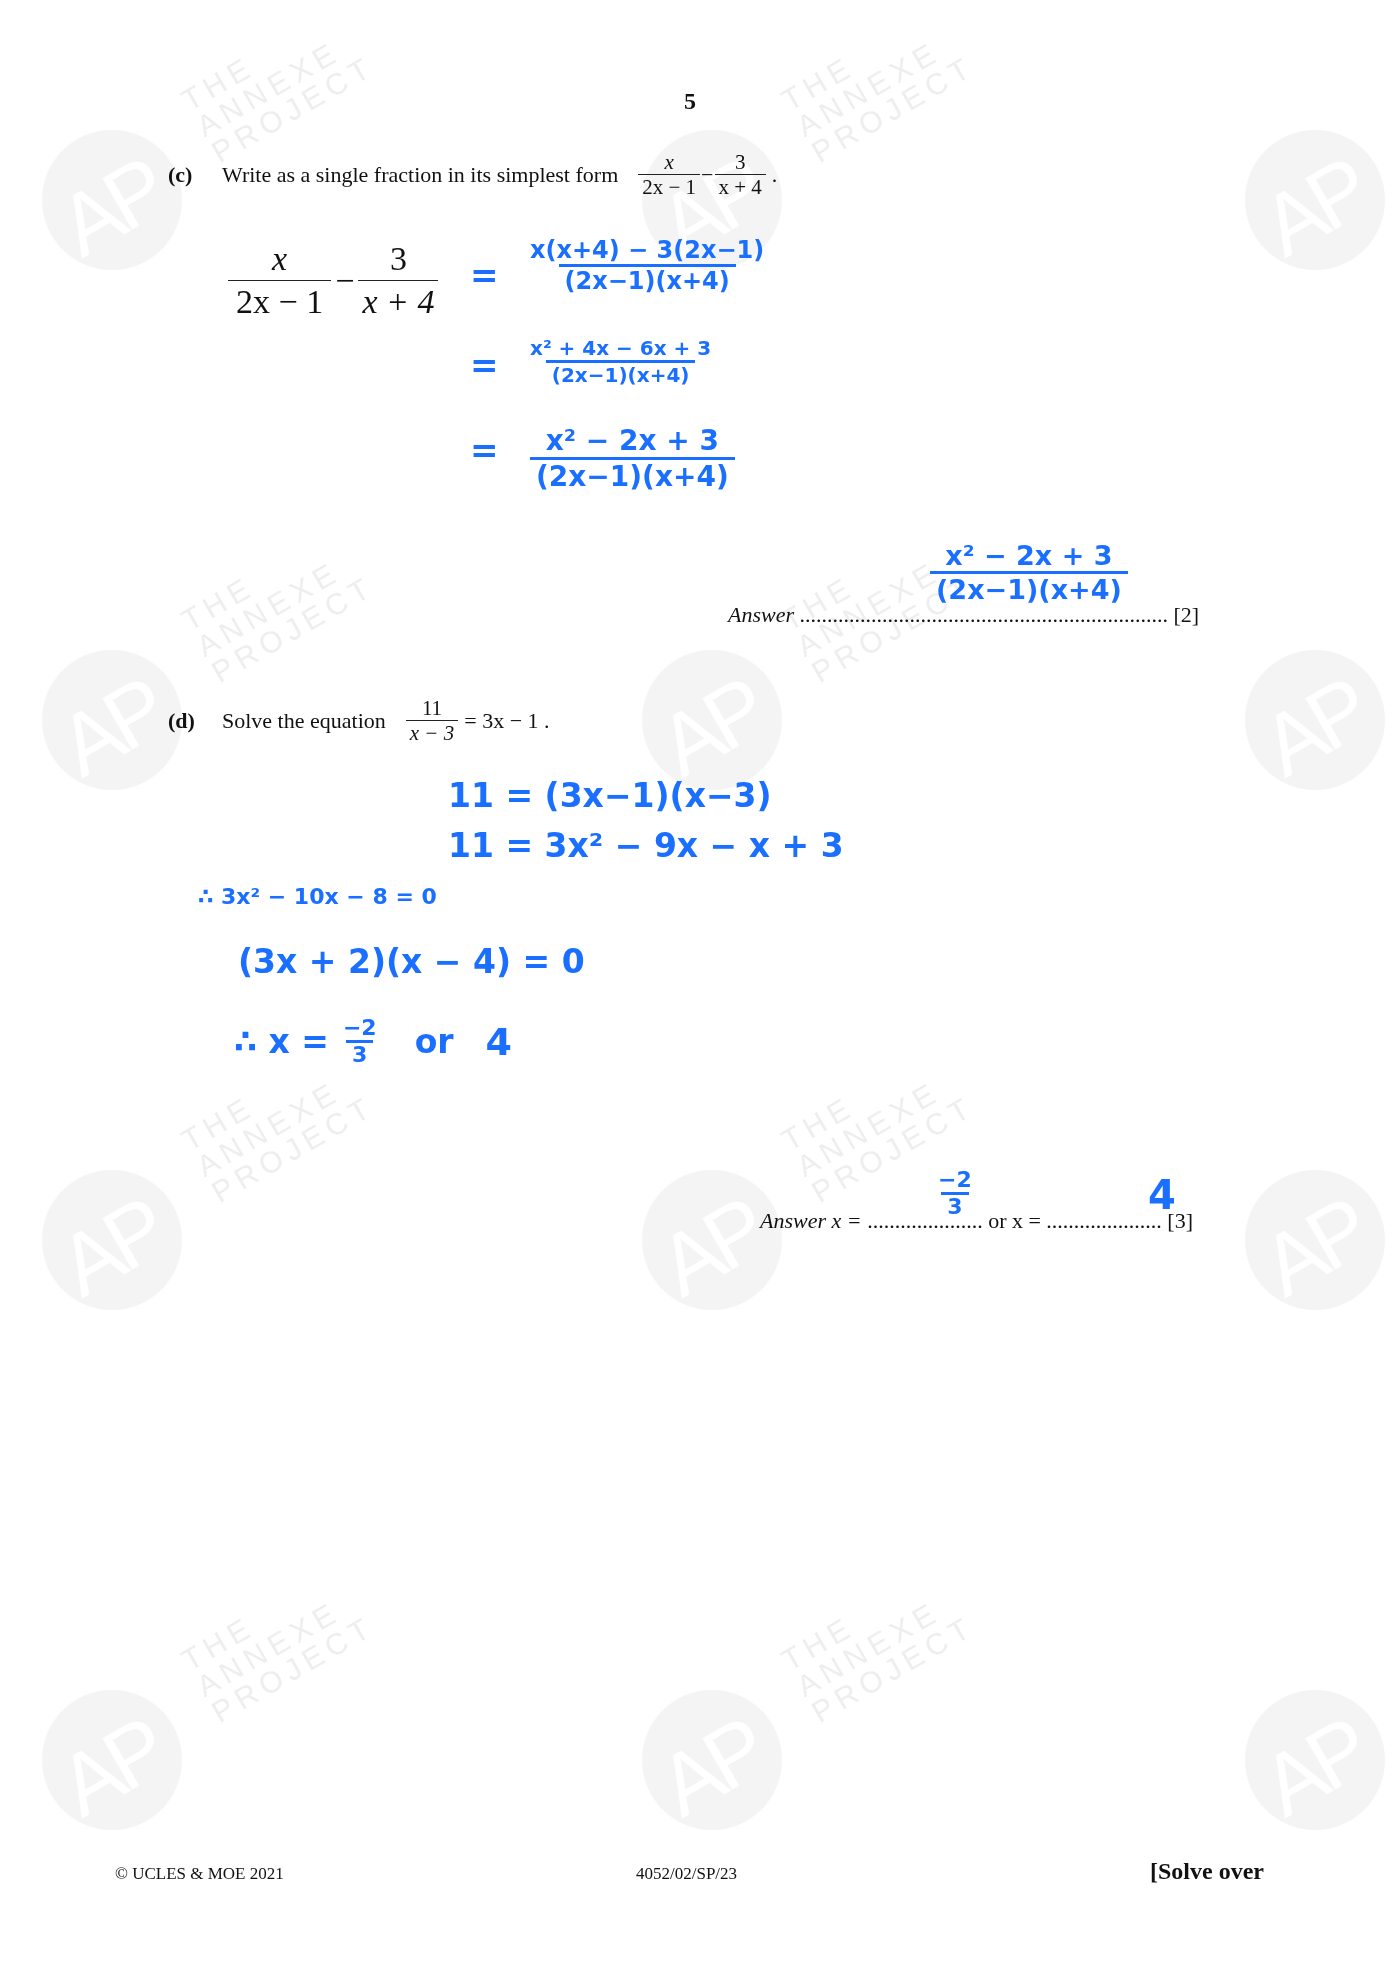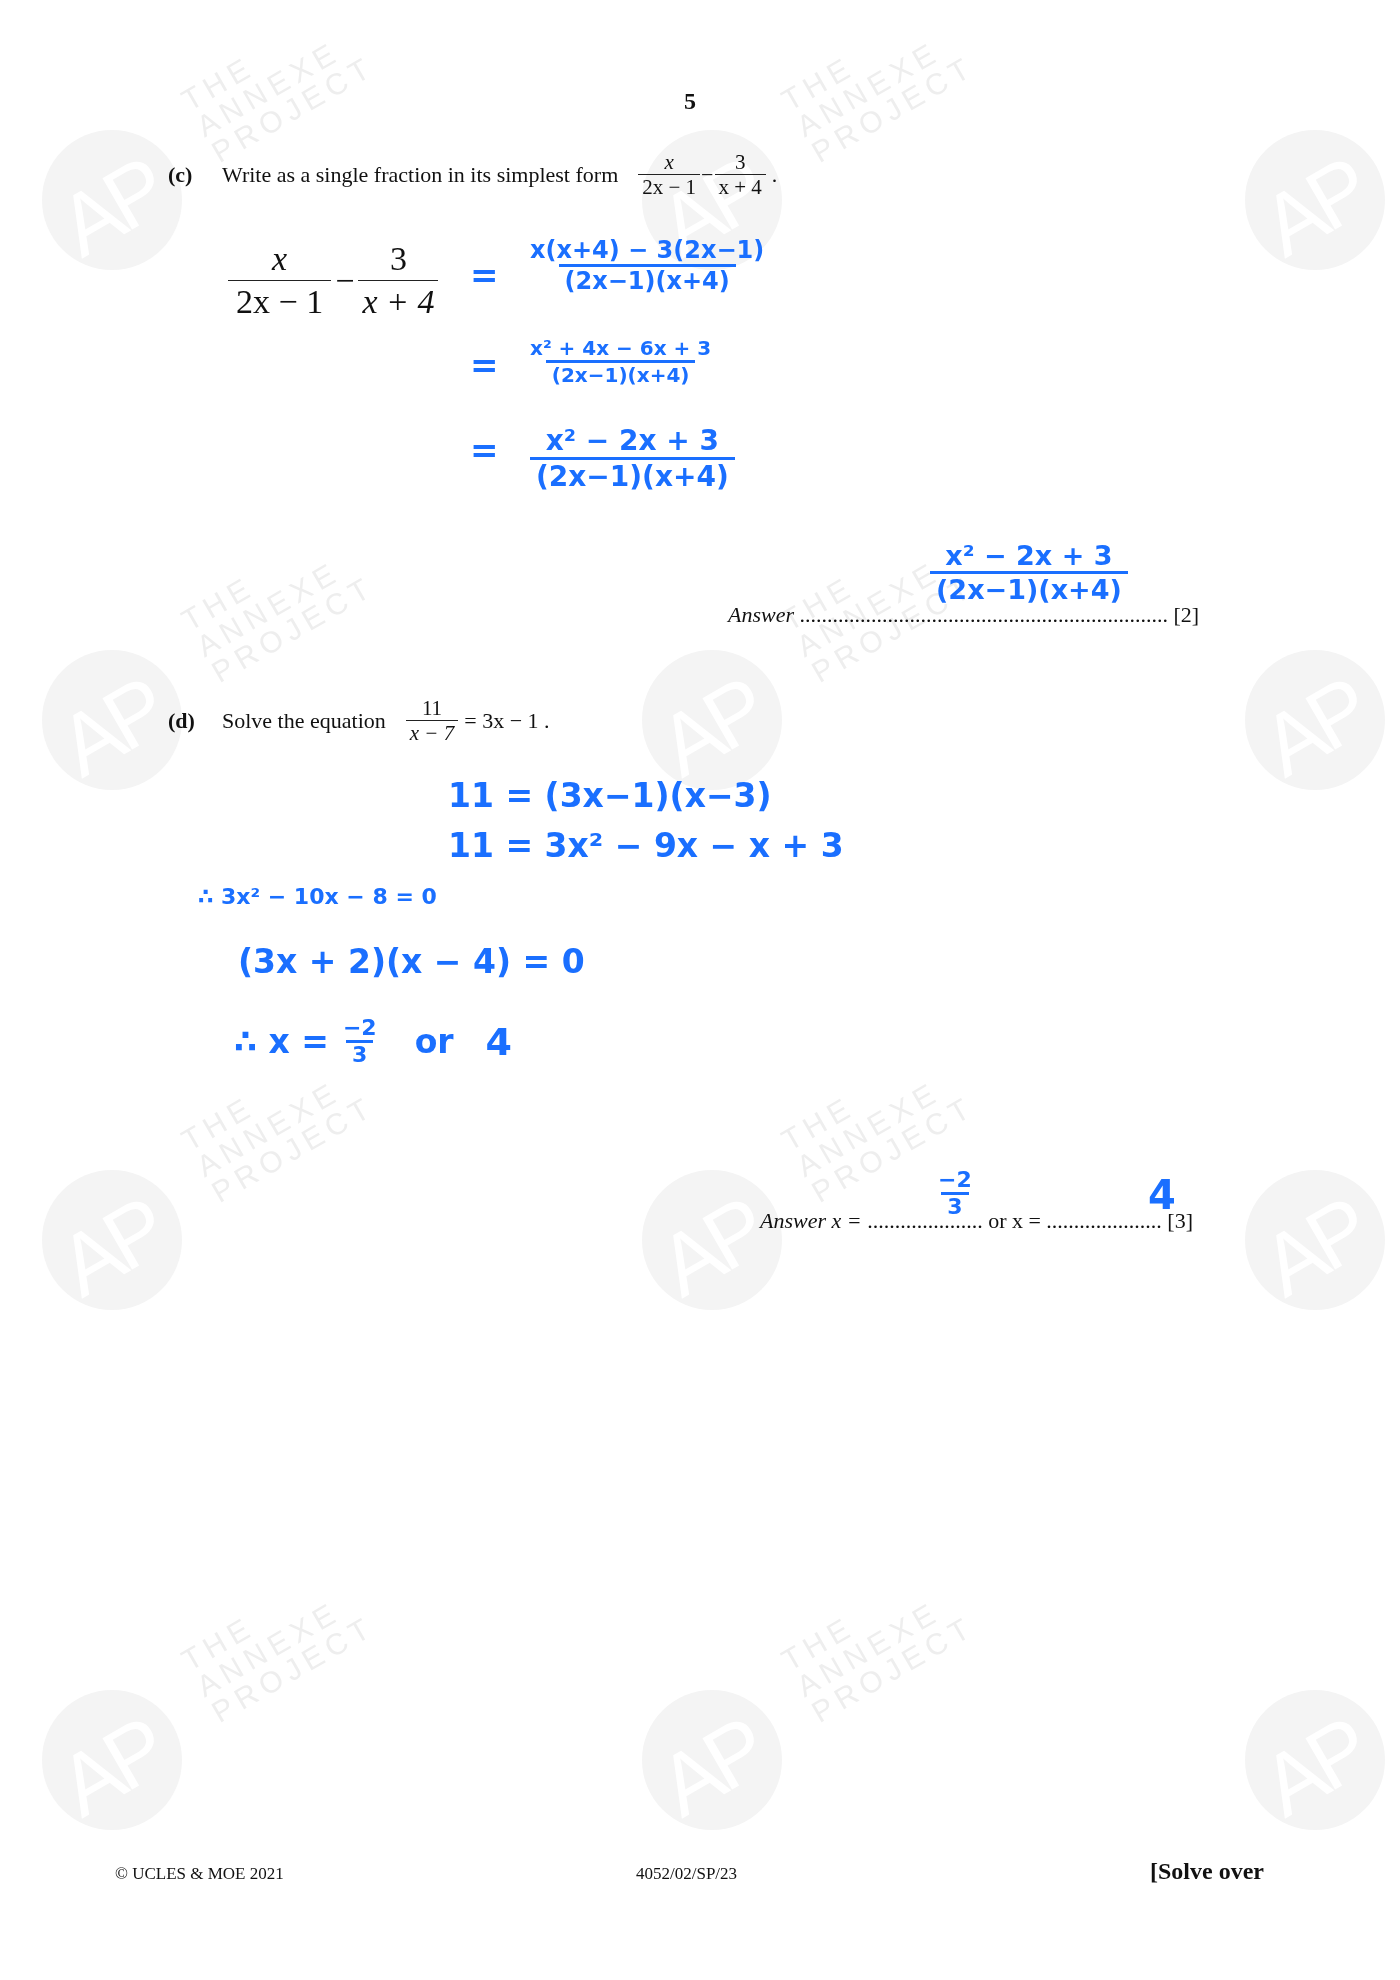--- a/index.html
+++ b/index.html
@@ -200,21 +200,21 @@
     <span>x² − 2x + 3</span>
     <span class="den" style="padding:0 6px;">(2x−1)(x+4)</span>
   </span>
 </div>
 
 <div class="abs" style="left:168px;top:696px;display:flex;align-items:center;">
   <span class="qlabel" style="width:54px;">(d)</span>
   <span class="qtext" style="margin-right:20px;">Solve the equation</span>
   <span class="frac small">
     <span class="num">11</span>
-    <span class="den ital">x − 7</span>
+    <span class="den ital">x − 3</span>
   </span>
   <span class="qtext" style="margin-left:6px;">= 3x − 1 .</span>
 </div>
 
 <div class="hw" style="left:448px;top:776px;font-size:33px;">11 = (3x−1)(x−3)</div>
 <div class="hw" style="left:448px;top:826px;font-size:33px;">11 = 3x² − 9x − x + 3</div>
 <div class="hw" style="left:198px;top:884px;font-size:22px;">∴ 3x² − 10x − 8 = 0</div>
 <div class="hw" style="left:238px;top:942px;font-size:33px;">(3x + 2)(x − 4) = 0</div>
 <div class="hw" style="left:234px;top:1016px;font-size:33px;display:flex;align-items:center;gap:14px;">
   <span>∴ x =</span>

